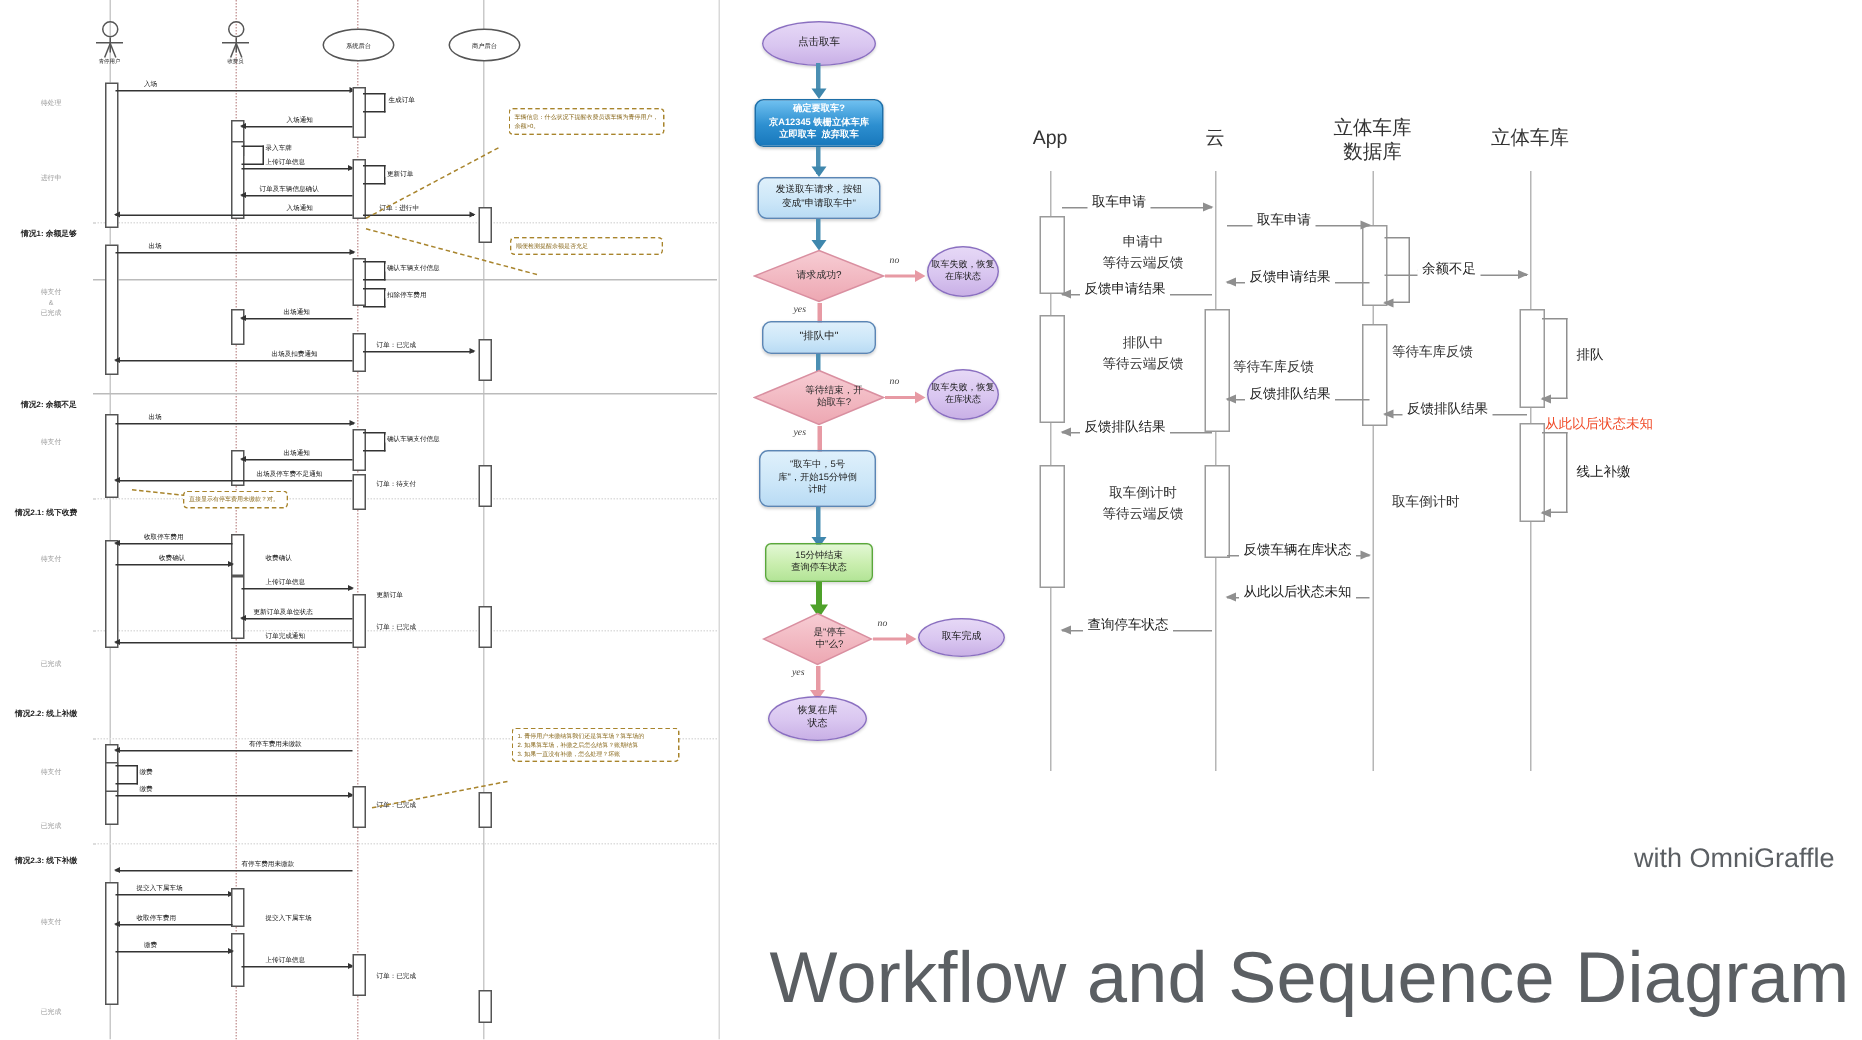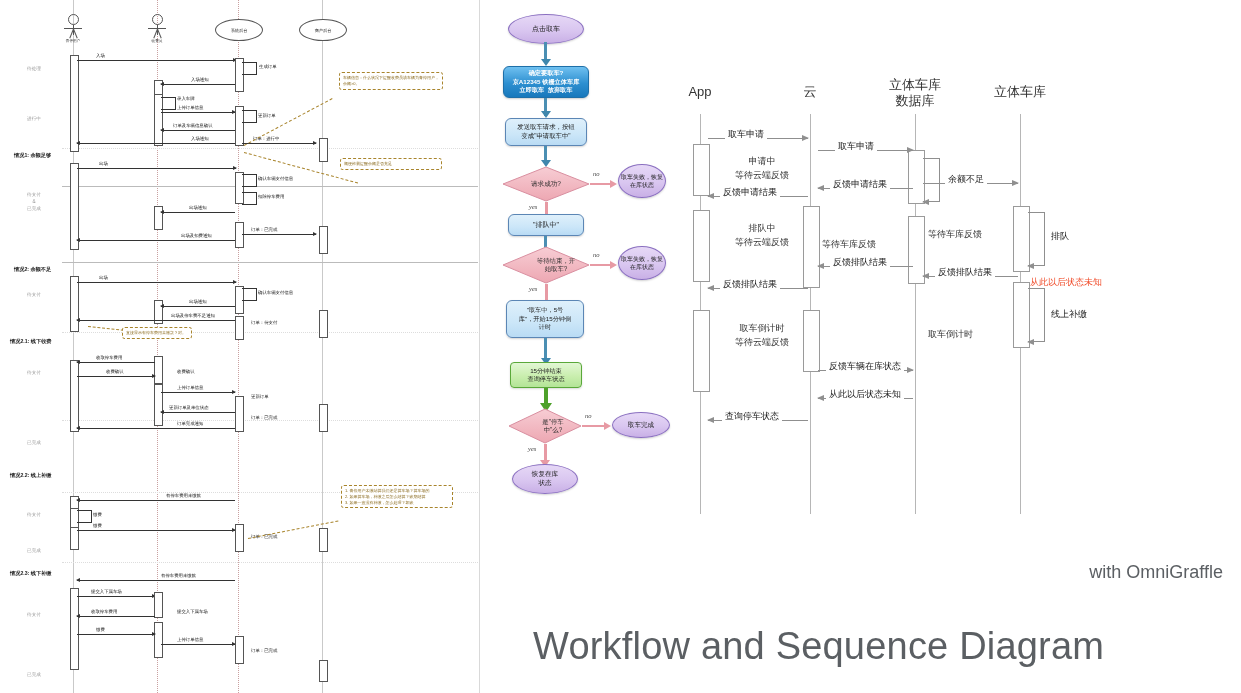--- a/index.html
+++ b/index.html
@@ -86,21 +86,21 @@
   .sq-msg:after{content:"";position:absolute;right:-1px;top:-3px;border-left:7px solid #8f8f8f;
                 border-top:3.5px solid transparent;border-bottom:3.5px solid transparent;}
   .sq-msg.rev:after{left:-1px;right:auto;border-left:none;border-right:7px solid #8f8f8f;}
   .sq-lbl{position:absolute;font-size:9px;color:#1a1a1a;background:#fff;padding:0 3px;white-space:nowrap;}
   .sq-note{position:absolute;font-size:9px;color:#333;text-align:center;line-height:1.5;white-space:nowrap;}
   .sq-red{position:absolute;font-size:9px;color:#f04a28;white-space:nowrap;}
   .sq-self{position:absolute;border:1px solid #8f8f8f;border-left:none;}
   .sq-self:after{content:"";position:absolute;left:-1px;bottom:-3.5px;border-right:7px solid #8f8f8f;
                  border-top:3.5px solid transparent;border-bottom:3.5px solid transparent;}
 
-  .caption{position:absolute;left:533px;top:625px;font-size:38px;color:#5b5f63;letter-spacing:.2px;}
+  .caption{position:absolute;left:513px;top:625px;font-size:48px;color:#5b5f63;letter-spacing:.2px;}
   .subcaption{position:absolute;right:18px;top:562px;font-size:18px;color:#5b5f63;}
 </style>
 </head>
 <body>
 
 <div class="stage">
 
   <div class="left-panel">
 
     <div class="lane" style="left:73px;"></div>

